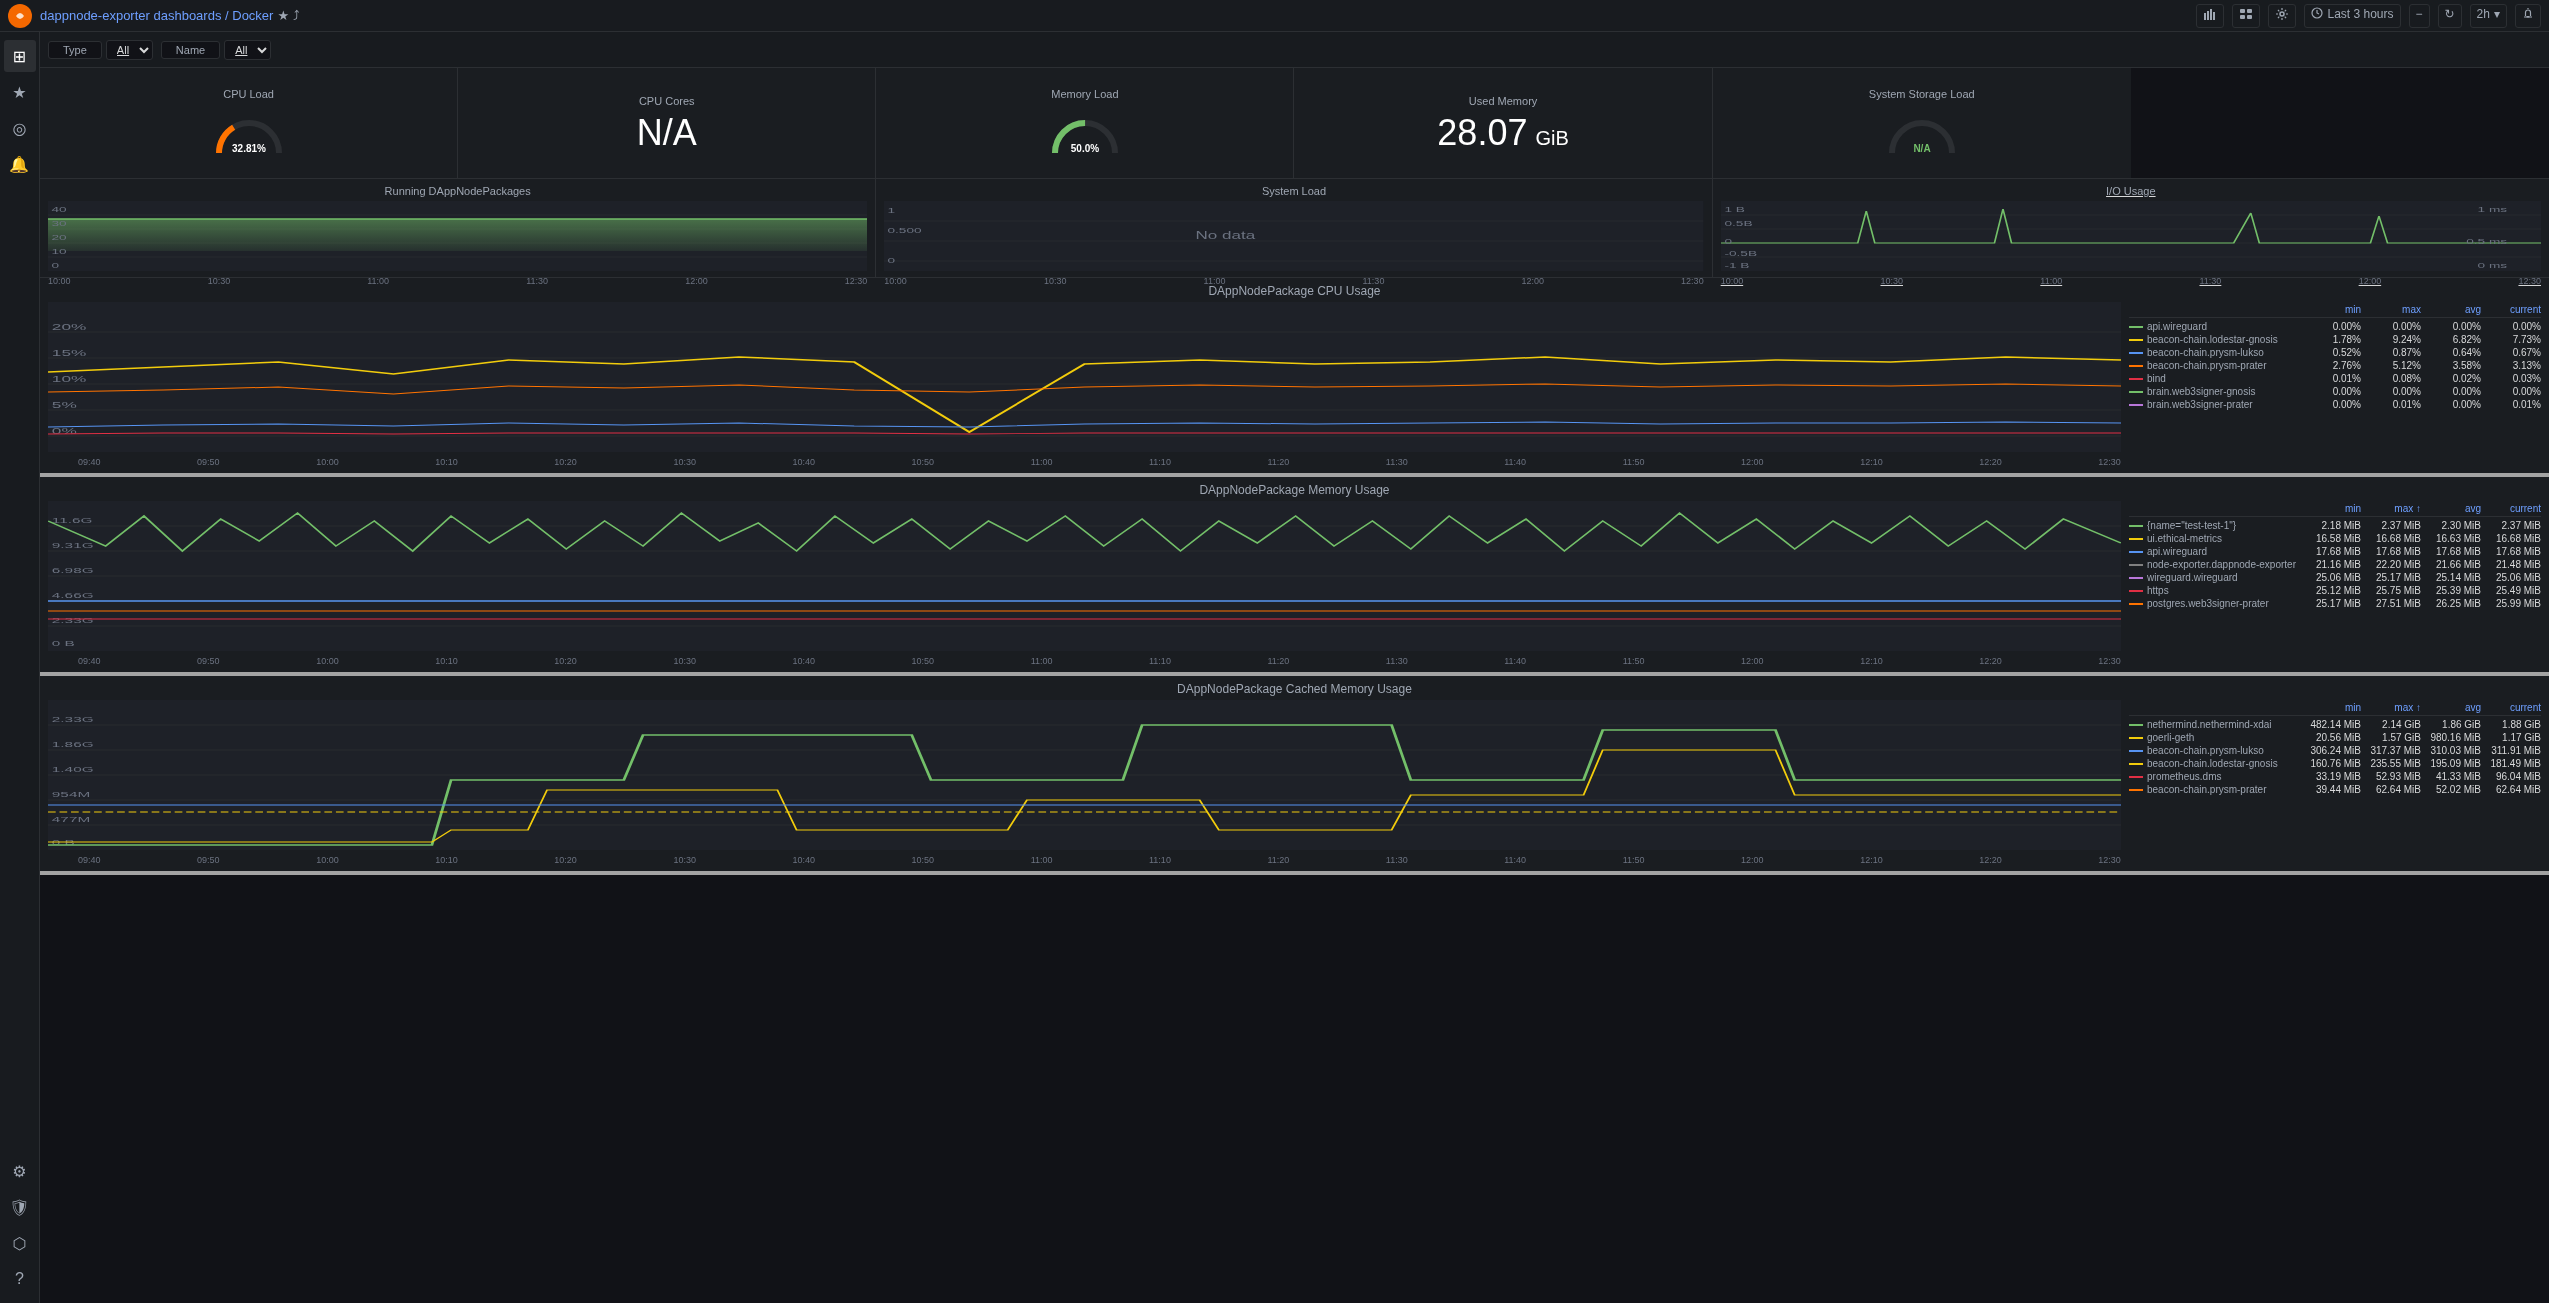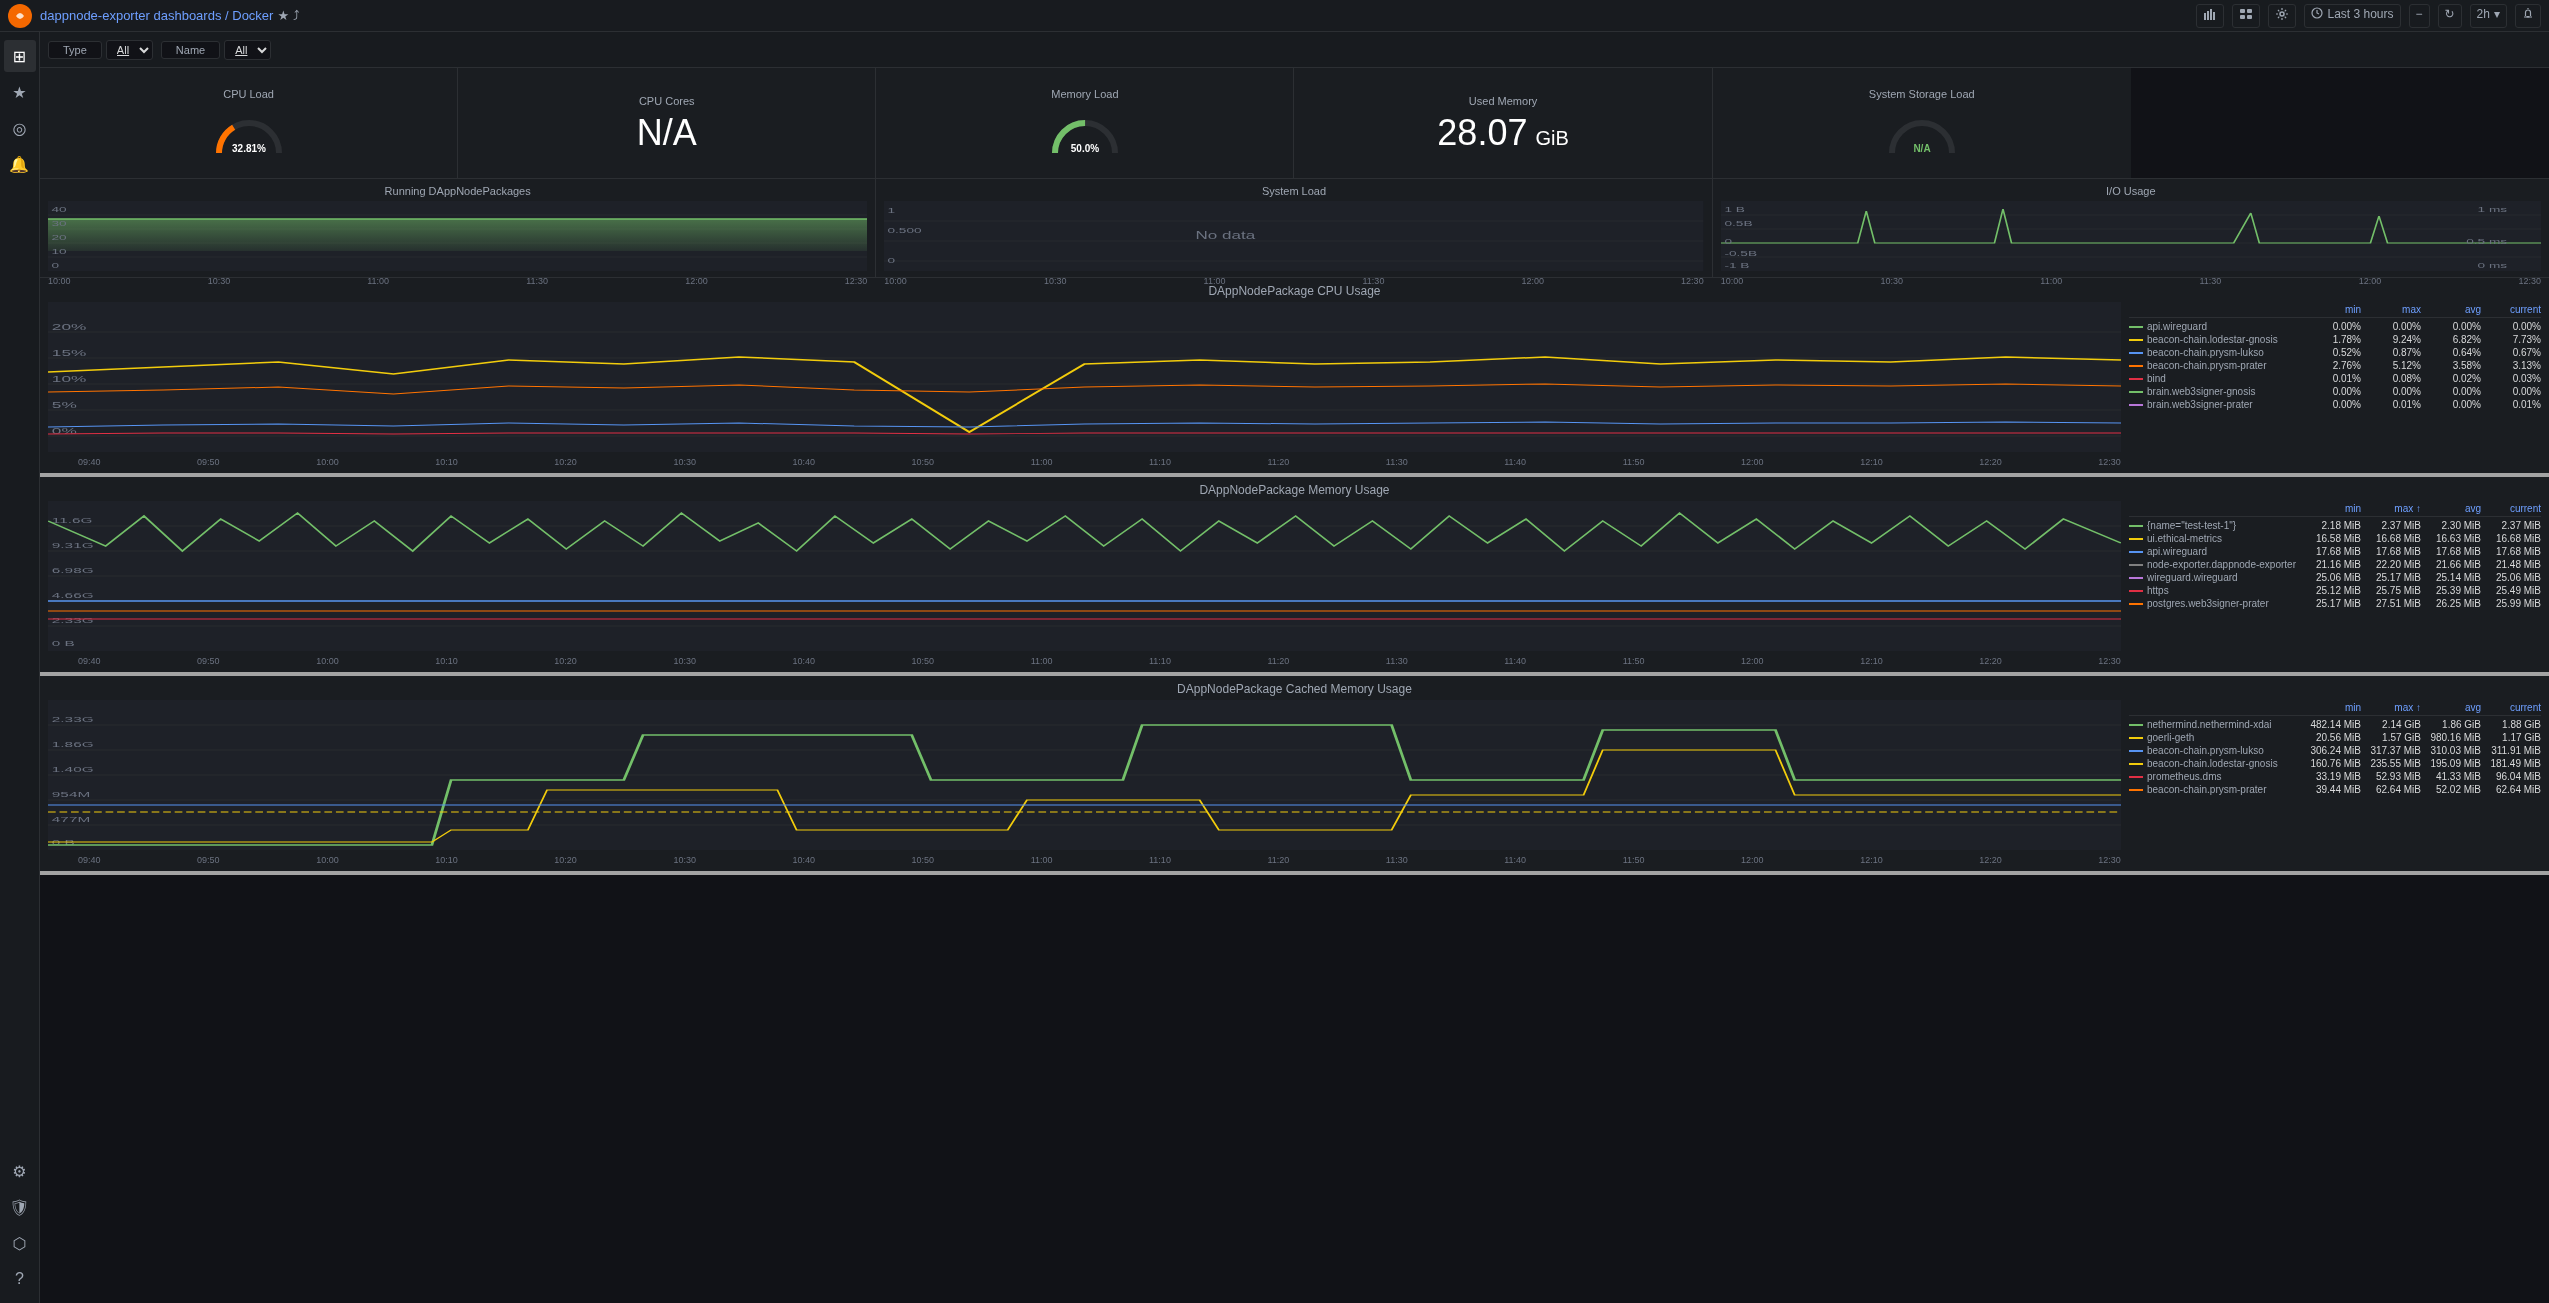--- a/index.html
+++ b/index.html
@@ -147,21 +147,21 @@
       grid-template-columns: 1fr 1fr 1fr;
       gap: 0;
       border-bottom: 1px solid #2c2f33;
     }
     .chart-panel {
       background: #1a1d21;
       border-right: 1px solid #2c2f33;
       padding: 6px 8px;
       min-height: 90px;
     }
-    .chart-panel:last-child { border-right: none; }
+    .chart-panel:last-child { border-right: none; text-decoration: underline; }
     .chart-title {
       font-size: 11px;
       color: #9fa7b3;
       text-align: center;
       margin-bottom: 4px;
     }
     
     .large-chart-section {
       background: #1a1d21;
       border-bottom: 4px solid #a3a3a3;

